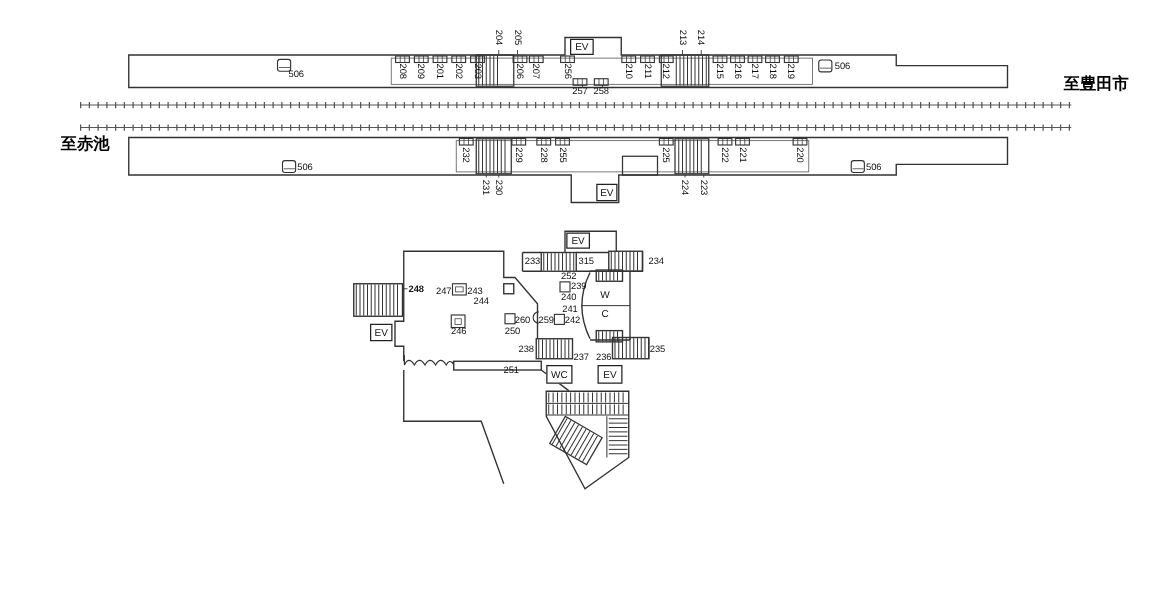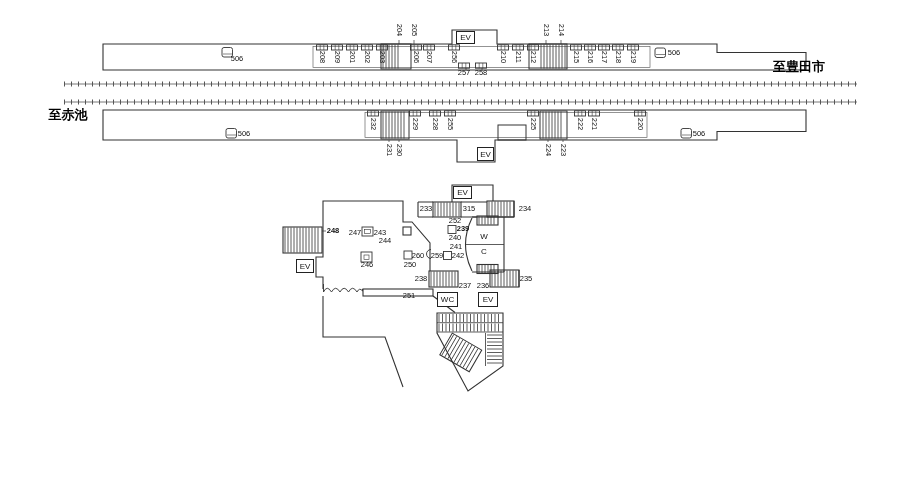--- a/index.html
+++ b/index.html
@@ -355,21 +355,21 @@
         <line x1="453" y1="340.5" x2="453" y2="364.5" stroke="#333" stroke-width="0.8"></line>
         <line x1="456.5" y1="340.5" x2="456.5" y2="364.5" stroke="#333" stroke-width="0.8"></line>
         <line x1="460" y1="340.5" x2="460" y2="364.5" stroke="#333" stroke-width="0.8"></line>
         <line x1="463.5" y1="340.5" x2="463.5" y2="364.5" stroke="#333" stroke-width="0.8"></line>
         <line x1="467" y1="340.5" x2="467" y2="364.5" stroke="#333" stroke-width="0.8"></line>
         <line x1="470.5" y1="340.5" x2="470.5" y2="364.5" stroke="#333" stroke-width="0.8"></line>
         <line x1="474" y1="340.5" x2="474" y2="364.5" stroke="#333" stroke-width="0.8"></line>
       </g>
   </svg>
 
-  <div class="dir" style="left:799px;top:67px;">至豊田市</div>
+  <div class="dir" style="left:877px;top:67px;">至豊田市</div>
   <div class="dir" style="left:68px;top:115px;">至赤池</div>
 
   <div class="lbl" style="left:237px;top:59px;">506</div>
   <div class="lbl" style="left:674px;top:53px;">506</div>
   <div class="lbl" style="left:244px;top:134px;">506</div>
   <div class="lbl" style="left:699px;top:134px;">506</div>
 
   <div class="box" style="left:456px;top:31px;width:19px;height:13px;">EV</div>
   <div class="box" style="left:477px;top:147px;width:17px;height:14px;">EV</div>
   <div class="box" style="left:453px;top:186px;width:19px;height:13px;">EV</div>
@@ -411,21 +411,21 @@
     <div class="lbl v" style="left: 594px; top: 124px;">221</div>
     <div class="lbl v" style="left: 640px; top: 124px;">220</div>
     <div class="lbl v" style="left: 389px; top: 150px;">231</div>
     <div class="lbl v" style="left: 399px; top: 150px;">230</div>
     <div class="lbl v" style="left: 548px; top: 150px;">224</div>
     <div class="lbl v" style="left: 563px; top: 150px;">223</div>
     <div class="lbl" style="left: 426px; top: 209px;">233</div>
     <div class="lbl" style="left: 469px; top: 209px;">315</div>
     <div class="lbl" style="left: 525px; top: 209px;">234</div>
     <div class="lbl" style="left: 455px; top: 221px;">252</div>
-    <div class="lbl" style="left: 463px; top: 229px; font-weight: bold;">239</div>
+    <div class="lbl" style="left: 463px; top: 229px;">239</div>
     <div class="lbl" style="left: 455px; top: 238px;">240</div>
     <div class="lbl" style="left: 456px; top: 247px;">241</div>
     <div class="lbl" style="left: 409px; top: 248px; margin-top: 48px;">251</div>
     <div class="lbl" style="left: 418px; top: 256px;">260</div>
     <div class="lbl" style="left: 437px; top: 256px;">259</div>
     <div class="lbl" style="left: 458px; top: 256px;">242</div>
     <div class="lbl" style="left: 410px; top: 265px;">250</div>
     <div class="lbl" style="left: 355px; top: 233px;">247</div>
     <div class="lbl" style="left: 380px; top: 233px;">243</div>
     <div class="lbl" style="left: 369px; top: 241px; margin-left: 16px;">244</div>

